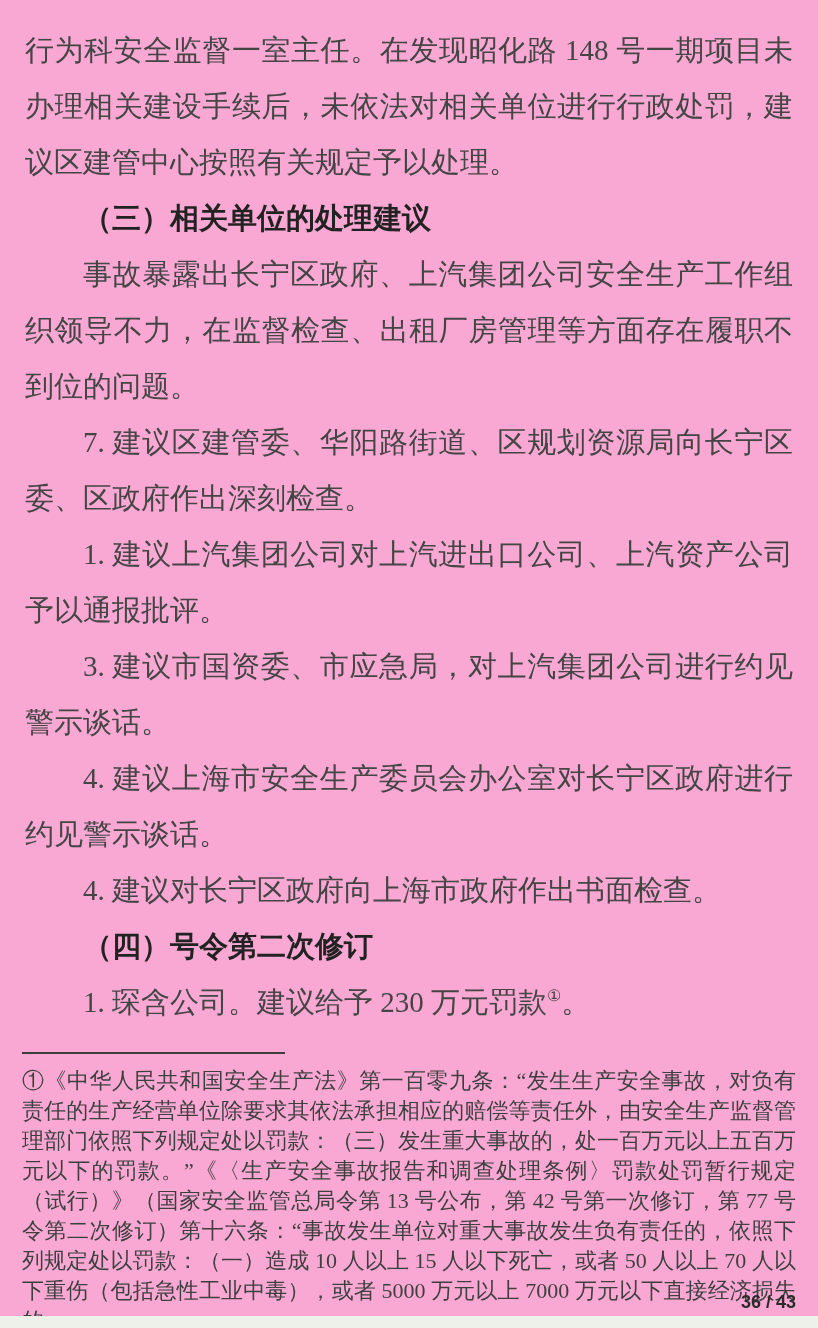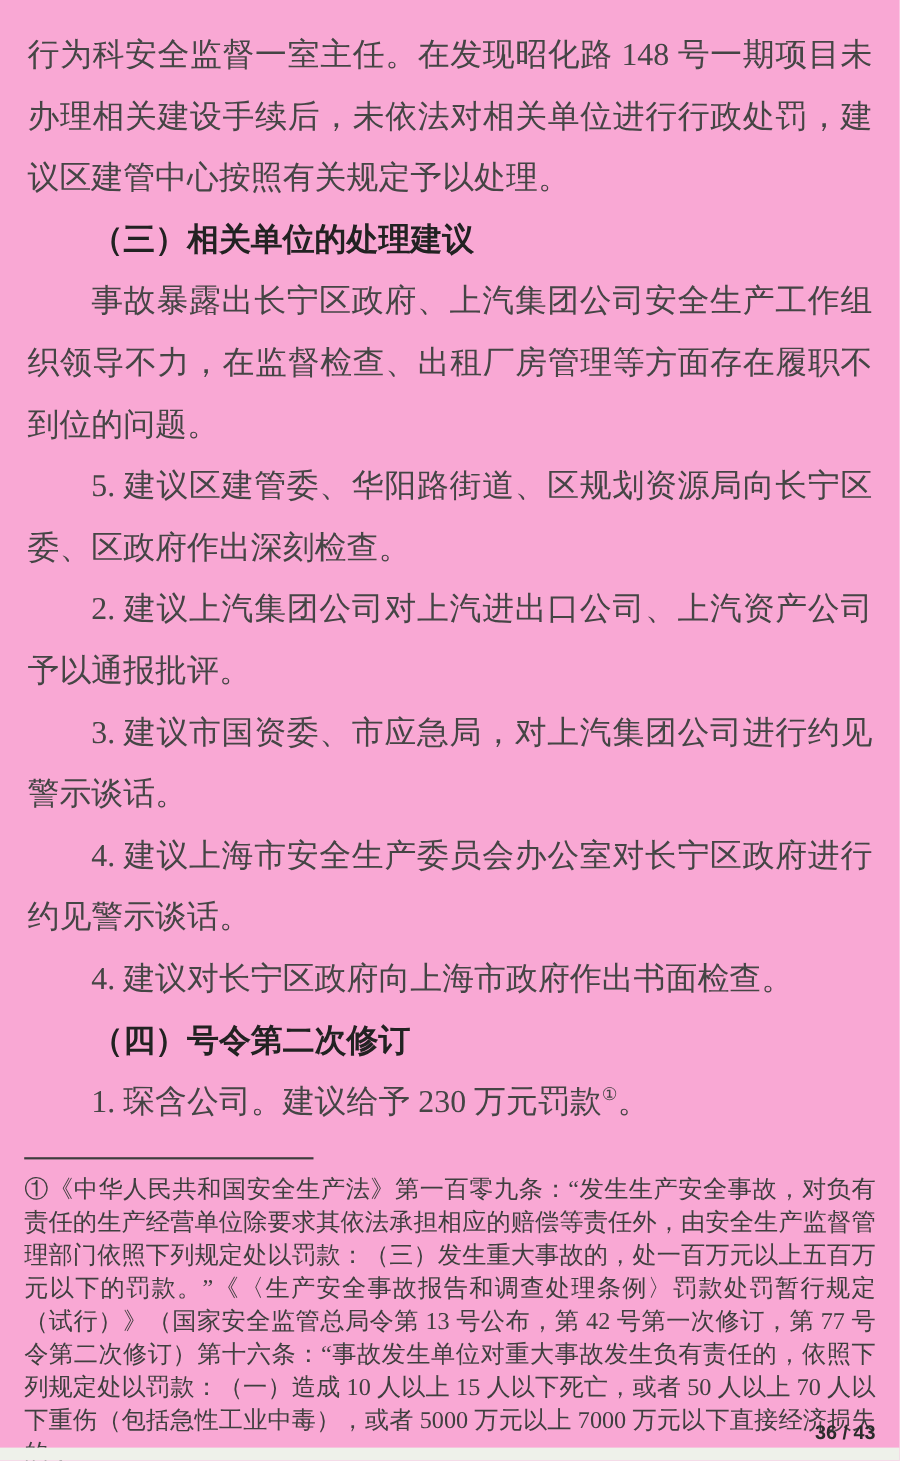--- a/index.html
+++ b/index.html
@@ -90,22 +90,22 @@
 </style>
 </head>
 <body>
 
 <div class="page">
 
   <div class="body-text">
       <p class="body no-indent">行为科安全监督一室主任。在发现昭化路 148 号一期项目未办理相关建设手续后，未依法对相关单位进行行政处罚，建议区建管中心按照有关规定予以处理。</p>
       <p class="heading">（三）相关单位的处理建议</p>
       <p class="body">事故暴露出长宁区政府、上汽集团公司安全生产工作组织领导不力，在监督检查、出租厂房管理等方面存在履职不到位的问题。</p>
-      <p class="body">5. 建议区建管委、华阳路街道、区规划资源局向长宁区委、区政府作出深刻检查。</p>
-      <p class="body">2. 建议上汽集团公司对上汽进出口公司、上汽资产公司予以通报批评。</p>
+      <p class="body">7. 建议区建管委、华阳路街道、区规划资源局向长宁区委、区政府作出深刻检查。</p>
+      <p class="body">1. 建议上汽集团公司对上汽进出口公司、上汽资产公司予以通报批评。</p>
       <p class="body">3. 建议市国资委、市应急局，对上汽集团公司进行约见警示谈话。</p>
       <p class="body">4. 建议上海市安全生产委员会办公室对长宁区政府进行约见警示谈话。</p>
       <p class="body">4. 建议对长宁区政府向上海市政府作出书面检查。</p>
       <p class="heading">（四）号令第二次修订</p>
       <p class="body">1. 琛含公司。建议给予 230 万元罚款<sup>①</sup>。</p>
     </div>
 
   <hr class="footnote-rule">
 
   <p class="footnote">①《中华人民共和国安全生产法》第一百零九条：“发生生产安全事故，对负有责任的生产经营单位除要求其依法承担相应的赔偿等责任外，由安全生产监督管理部门依照下列规定处以罚款：（三）发生重大事故的，处一百万元以上五百万元以下的罚款。”《〈生产安全事故报告和调查处理条例〉罚款处罚暂行规定（试行）》（国家安全监管总局令第 13 号公布，第 42 号第一次修订，第 77 号令第二次修订）第十六条：“事故发生单位对重大事故发生负有责任的，依照下列规定处以罚款：（一）造成 10 人以上 15 人以下死亡，或者 50 人以上 70 人以下重伤（包括急性工业中毒），或者 5000 万元以上 7000 万元以下直接经济损失的，</p>

